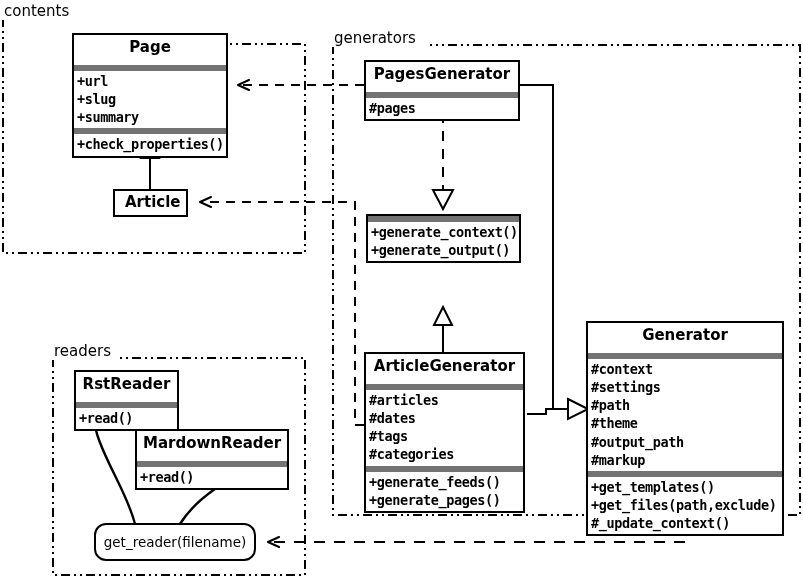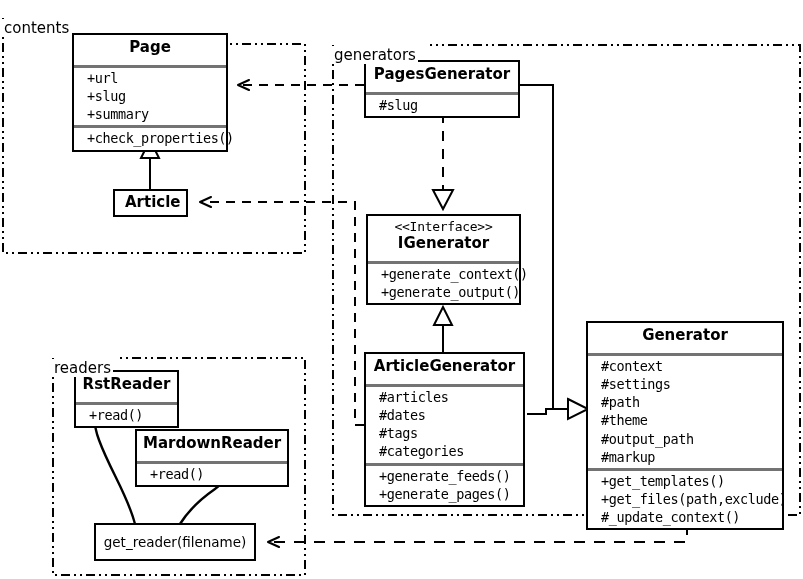--- a/index.html
+++ b/index.html
@@ -27,21 +27,20 @@
   
   .pkg-label {
     position: absolute;
     font-family: "DejaVu Sans", sans-serif;
     font-size: 15px;
     color: #000;
     white-space: nowrap;
     background: #fff;
     padding: 0 2px;
     z-index: 5;
-    margin-top: 17px;
   }
   
   .uml {
     position: absolute;
     box-sizing: border-box;
     background: #ffffff;
     border: 2px solid #000000;
     z-index: 4;
   }
   .uml .title {
@@ -56,35 +55,37 @@
   }
   .uml .stereotype {
     font-family: "DejaVu Sans Mono", monospace;
     font-weight: normal;
     font-size: 13px;
     text-align: center;
     display: block;
     letter-spacing: -0.3px;
   }
   .uml .compartment {
-    border-top: 3px solid #737373;
-    padding: 1px 3px 2px 13px;
+    border-top: 6px solid #737373;
+    padding: 1px 3px 2px 3px;
+    font-weight: bold;
   }
   .uml .compartment .row {
     font-family: "DejaVu Sans Mono", monospace;
     font-size: 13.5px;
     line-height: 1.34;
     color: #000;
     white-space: nowrap;
     letter-spacing: -0.4px;
   }
   .uml.plain {
     display: flex;
     align-items: center;
     justify-content: center;
+    border-radius: 12px;
   }
   .uml.plain .plainlabel {
     font-family: "DejaVu Sans", sans-serif;
     font-size: 13.5px;
     color: #000;
     white-space: nowrap;
   }
   .uml.titleonly .title {
     padding: 3px 10px 4px 10px;
   }
@@ -186,29 +187,25 @@
     </div>
   </div>
 
   <div class="uml titleonly" style="left:113px; top:189px; width:75px;">
     <div class="title">Article</div>
   </div>
 
   <div class="uml" style="left:364px; top:60px; width:156px;">
     <div class="title">PagesGenerator</div>
     <div class="compartment">
-      <div class="row">#slug</div>
+      <div class="row">#pages</div>
     </div>
   </div>
 
   <div class="uml" style="left:366px; top:214px; width:155px;">
-    <div class="title">
-      <span class="stereotype">&lt;&lt;Interface&gt;&gt;</span>
-      <span>IGenerator</span>
-    </div>
     <div class="compartment">
       <div class="row">+generate_context()</div>
       <div class="row">+generate_output()</div>
     </div>
   </div>
 
   <div class="uml" style="left:364px; top:352px; width:161px;">
     <div class="title">ArticleGenerator</div>
     <div class="compartment">
       <div class="row">#articles</div>

